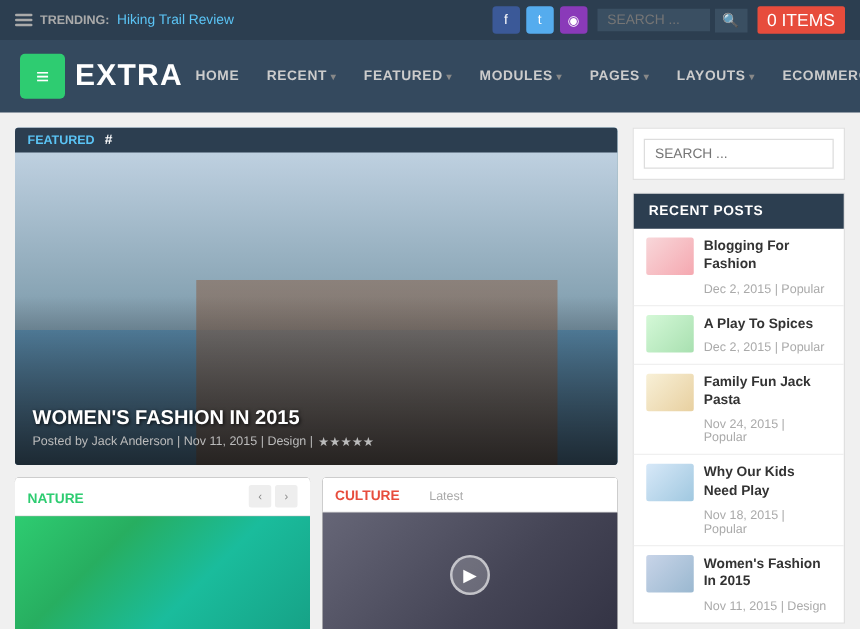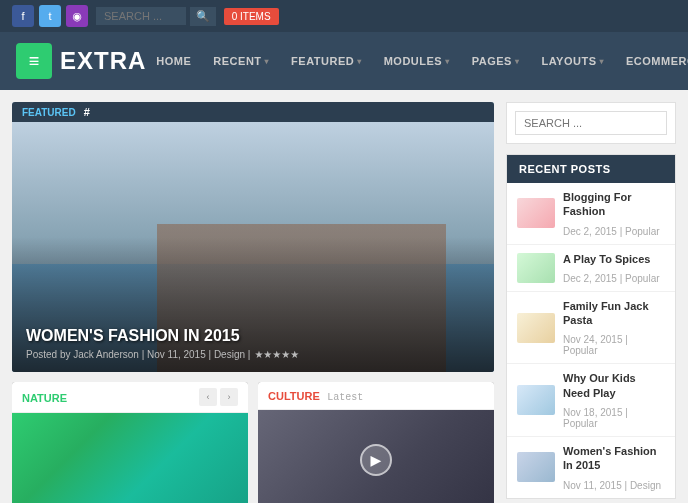--- a/index.html
+++ b/index.html
@@ -31,21 +31,21 @@
     .search-input-top {
       background: #3a4f62; border: none; color: #ccc;
       padding: 3px 8px; font-size: 11px; width: 90px; outline: none;
     }
     .search-btn-top {
       background: #3a4f62; border: none; color: #aaa;
       padding: 3px 6px; cursor: pointer; font-size: 11px;
     }
     .cart-btn {
       background: #e74c3c; color: #fff; border: none;
-      padding: 3px 8px; font-size: 10px; cursor: pointer; border-radius: 2px;
+      padding: 3px 8px; font-size: 14px; cursor: pointer; border-radius: 2px;
     }
 
     
     .header {
       background: #34495e;
       display: flex;
       align-items: center;
       justify-content: space-between;
       padding: 0 16px;
       height: 58px;
@@ -121,21 +121,21 @@
     .bottom-card-header {
       padding: 6px 10px; background: #fff;
       display: flex; align-items: center; justify-content: space-between;
       border-bottom: 1px solid #eee;
     }
     .bottom-card-label {
       font-size: 11px; font-weight: bold; text-transform: uppercase;
     }
     .nature-label { color: #2ecc71; }
     .culture-label { color: #e74c3c; }
-    .bottom-card-sublabel { color: #aaa; font-size: 10px; margin-left: 4px; font-family: Liberation Mono, monospace; }
+    .bottom-card-sublabel { color: #aaa; font-size: 10px; margin-left: 20px; }
     .nav-arrows { display: flex; gap: 3px; }
     .nav-arrow-btn {
       width: 18px; height: 18px; background: #eee; border: none;
       cursor: pointer; display: flex; align-items: center; justify-content: center;
       font-size: 9px; color: #888; border-radius: 2px;
     }
     .bottom-card-img {
       width: 100%; height: 100px;
       position: relative; overflow: hidden;
     }
@@ -160,21 +160,21 @@
     .sidebar-search input {
       width: 100%; border: 1px solid #ddd; padding: 5px 8px;
       font-size: 11px; color: #aaa; outline: none;
     }
     .sidebar-section { background: #fff; border: 1px solid #e0e0e0; margin-bottom: 10px; }
     .sidebar-section-title {
       background: #2c3e50; color: #fff; padding: 8px 12px;
       font-size: 11px; font-weight: bold; text-transform: uppercase; letter-spacing: 0.5px;
     }
     .recent-post {
-      display: flex; align-items: center; gap: 8px;
+      display: flex; gap: 8px;
       padding: 7px 10px; border-bottom: 1px solid #f0f0f0;
     }
     .recent-post:last-child { border-bottom: none; }
     .recent-post-thumb {
       width: 38px; height: 30px; border-radius: 2px; flex-shrink: 0;
       background: #ccc; overflow: hidden;
     }
     .thumb-fashion { background: linear-gradient(135deg, #f8d7da, #f5a8b0); }
     .thumb-spices { background: linear-gradient(135deg, #d4f8d7, #a8e0b0); }
     .thumb-pasta { background: linear-gradient(135deg, #f8f0d7, #e8d0a0); }
@@ -183,20 +183,29 @@
     .recent-post-info { flex: 1; }
     .recent-post-title { font-size: 11px; font-weight: bold; color: #333; line-height: 1.3; }
     .recent-post-meta { font-size: 10px; color: #aaa; margin-top: 7px; }
     .menu-icon { display: flex; flex-direction: column; gap: 2px; width: 14px; }
     .menu-line { height: 2px; background: #aaa; border-radius: 1px; }
   </style>
 </head>
 <body>
 
 <div class="top-bar">
+  <div class="top-bar-left">
+    <div class="menu-icon">
+      <div class="menu-line"></div>
+      <div class="menu-line"></div>
+      <div class="menu-line"></div>
+    </div>
+    <span class="trending-label">TRENDING:</span>
+    <span class="trending-link">Hiking Trail Review</span>
+  </div>
   <div class="top-bar-right">
     <div class="social-icons">
       <div class="social-icon fb">f</div>
       <div class="social-icon tw">t</div>
       <div class="social-icon ig">◉</div>
     </div>
     <div class="search-bar-top">
       <input class="search-input-top" placeholder="SEARCH ..." style="">
       <button class="search-btn-top">🔍</button>
     </div>

